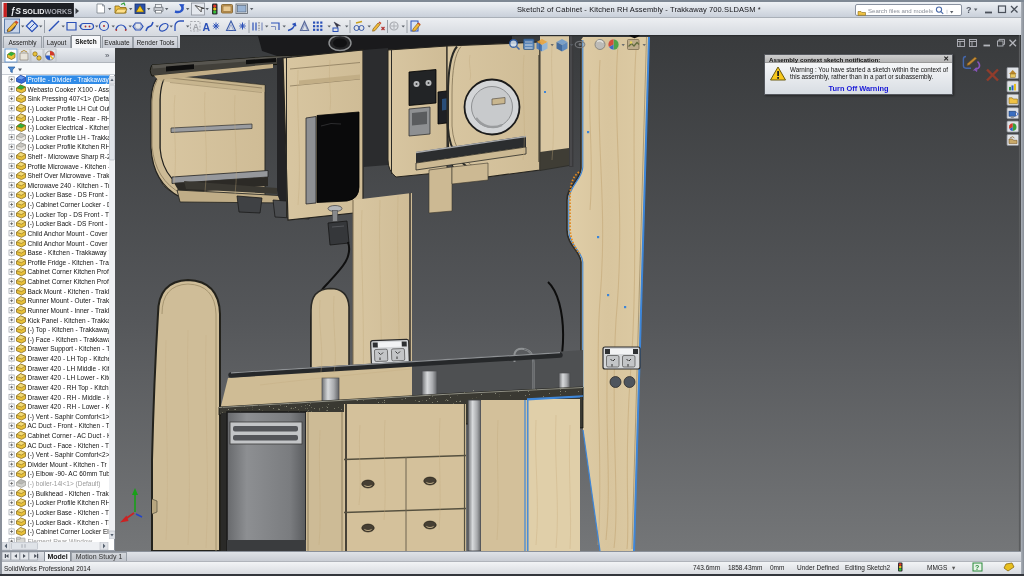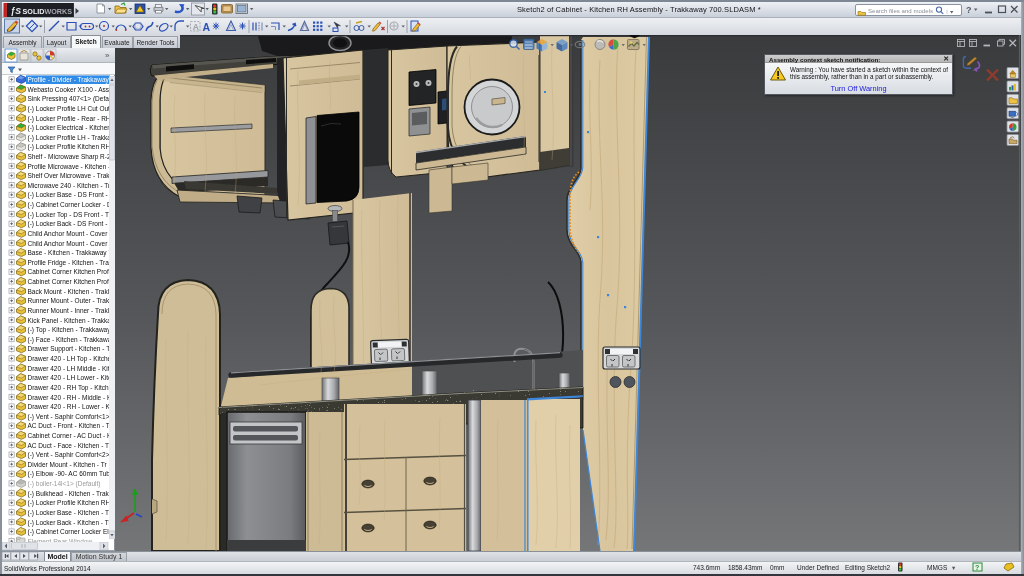--- a/index.html
+++ b/index.html
@@ -692,21 +692,21 @@
 <span style="position:absolute;left:4px;top:0.5px;font-size:6.2px;font-weight:bold;color:#111">Assembly context sketch notification:</span>
 <span style="position:absolute;right:3px;top:0px;font-size:7px;font-weight:bold;color:#222">✕</span>
 </div>
 <svg class="abs" style="left:5px;top:11px" width="16" height="15">
         <polygon points="8,1 15.5,14 0.5,14" fill="#f8c81c" stroke="#6a5a10" stroke-width="1"></polygon>
         <rect x="7.2" y="5" width="1.8" height="5" fill="#222"></rect>
         <rect x="7.2" y="11" width="1.8" height="1.8" fill="#222"></rect>
       </svg>
 <div style="position:absolute;left:25px;top:11px;font-size:6.3px;color:#111;white-space:nowrap">Warning : You have started a sketch within the context of</div>
       <div style="position:absolute;left:25px;top:17.8px;font-size:6.3px;color:#111;white-space:nowrap">this assembly, rather than in a part or subassembly.</div>
-<div style="position:absolute;left:0;top:29px;width:100%;text-align:center;font-size:7.4px;font-weight:normal;color:#1818d8">Turn Off Warning</div>
+<div style="position:absolute;left:0;top:29px;width:100%;text-align:center;font-size:7.4px;font-weight:bold;color:#1818d8">Turn Off Warning</div>
 </div>
 
 <div class="abs" style="left:2px;top:48px;width:113px;height:502px;background:#fff;border-right:1px solid #888e96"></div>
 <div class="abs" style="left:2px;top:48px;width:113px;height:15px;background:linear-gradient(#e9ecf0,#ccd1d8);border-bottom:1px solid #b0b5bc"></div>
 <svg class="abs" style="left:2px;top:48px" width="113" height="15">
 <rect x="3" y="1" width="12" height="13" fill="#fff" stroke="#6a9ad0" stroke-width="1"></rect>
 <polygon points="5.5,6.5 9,4 13,5.5 13,9.5 9.5,11.5 5.5,9.5" fill="#e8c13a" stroke="#7a5c10" stroke-width="0.7"></polygon>
       <polygon points="5.5,6.5 9,4 13,5.5 9.5,8" fill="#2fae3a"></polygon>
 <rect x="16" y="1" width="12" height="13" fill="none" stroke="#b8bdc4" stroke-width="0.8"></rect>
 <path d="M18,5 h8 v7 h-8 z" fill="#e8e4da" stroke="#8a8478" stroke-width="0.7"></path>

